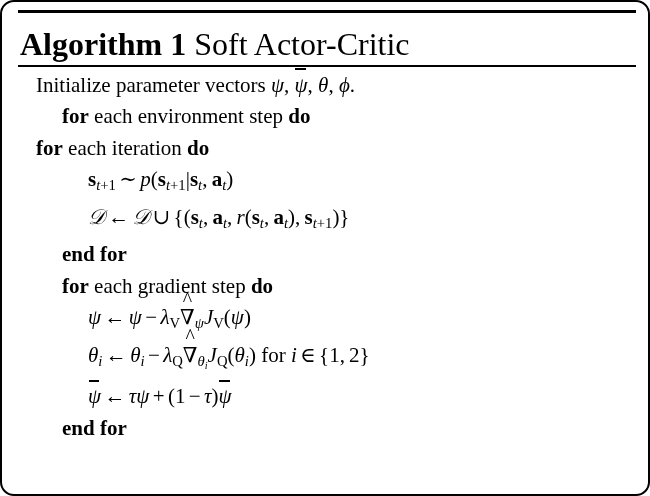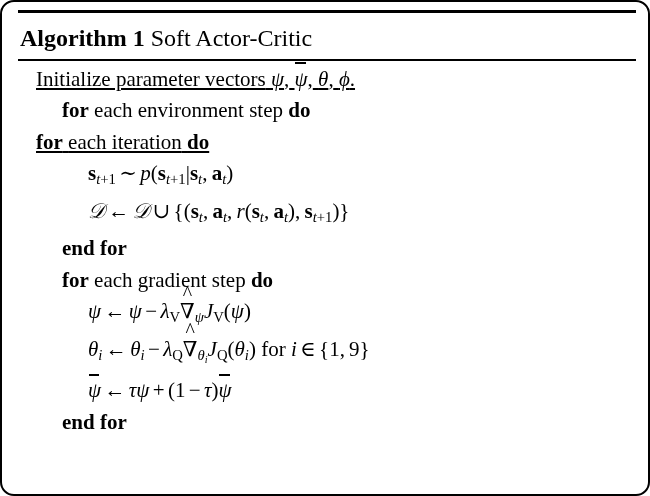--- a/index.html
+++ b/index.html
@@ -40,38 +40,38 @@
     background: #000;
     width: 100%;
   }
   .rule-thin {
     height: 1.5px;
     background: #000;
     width: 100%;
   }
 
   .alg-title {
-    font-size: 24px;
+    font-size: 32px;
     line-height: 34px;
-    padding: 8px 2px 4px 2px;
+    padding: 14px 2px 4px 2px;
     white-space: nowrap;
   }
   .alg-title .kw { font-weight: bold; }
 
   .body-lines {
     padding-top: 3px;
   }
 
   .line {
     font-size: 21px;
     line-height: 31.5px;
     white-space: nowrap;
     padding-left: 8px;
   }
-  .ind1 { padding-left: 18px; text-decoration: underline; }
+  .ind1 { padding-left: 18px; }
   .ind2 { padding-left: 44px; }
   .ind3 { padding-left: 70px; }
 
   .kw { font-weight: bold; }
 
   
   .m  { font-family: "Liberation Serif", "DejaVu Serif", serif; }
   .mi { font-style: italic; }
   .mb { font-weight: bold; font-style: normal; }
   .mcal { font-style: italic; font-family: "DejaVu Serif", serif; }
@@ -176,21 +176,21 @@
         <span class="kw">do</span>
       </div>
 
       <div class="line ind3">
         <span class="m"><span class="mi">ψ</span><span class="op">←</span><span class="mi">ψ</span><span class="op">−</span><span class="mi">λ</span><span class="sub"><span class="up">V</span></span><span class="hat nb">∇</span><span class="sub">ψ</span><span class="mi">J</span><span class="sub"><span class="up">V</span></span><span class="opn">(</span><span class="mi">ψ</span><span class="opn">)</span></span>
       </div>
 
       <div class="line ind3">
         <span class="m"><span class="mi">θ</span><span class="sub">i</span><span class="op">←</span><span class="mi">θ</span><span class="sub">i</span><span class="op">−</span><span class="mi">λ</span><span class="sub"><span class="up">Q</span></span><span class="hat nb">∇</span><span class="sub">θ<span class="sub">i</span></span><span class="mi">J</span><span class="sub"><span class="up">Q</span></span><span class="opn">(</span><span class="mi">θ</span><span class="sub">i</span><span class="opn">)</span></span>
         <span class="txt">for</span>
-        <span class="m"><span class="mi">i</span><span class="op">∈</span><span class="opn">{1, 9}</span></span>
+        <span class="m"><span class="mi">i</span><span class="op">∈</span><span class="opn">{1, 2}</span></span>
       </div>
 
 
       <div class="line ind3">
         <span class="m"><span class="bar">ψ</span><span class="op">←</span><span class="mi">τ</span><span class="mi">ψ</span><span class="op">+</span><span class="opn">(1</span><span class="op">−</span><span class="mi">τ</span><span class="opn">)</span><span class="bar">ψ</span></span>
       </div>
 
       <div class="line ind2">
         <span class="kw">end for</span>
       </div>

